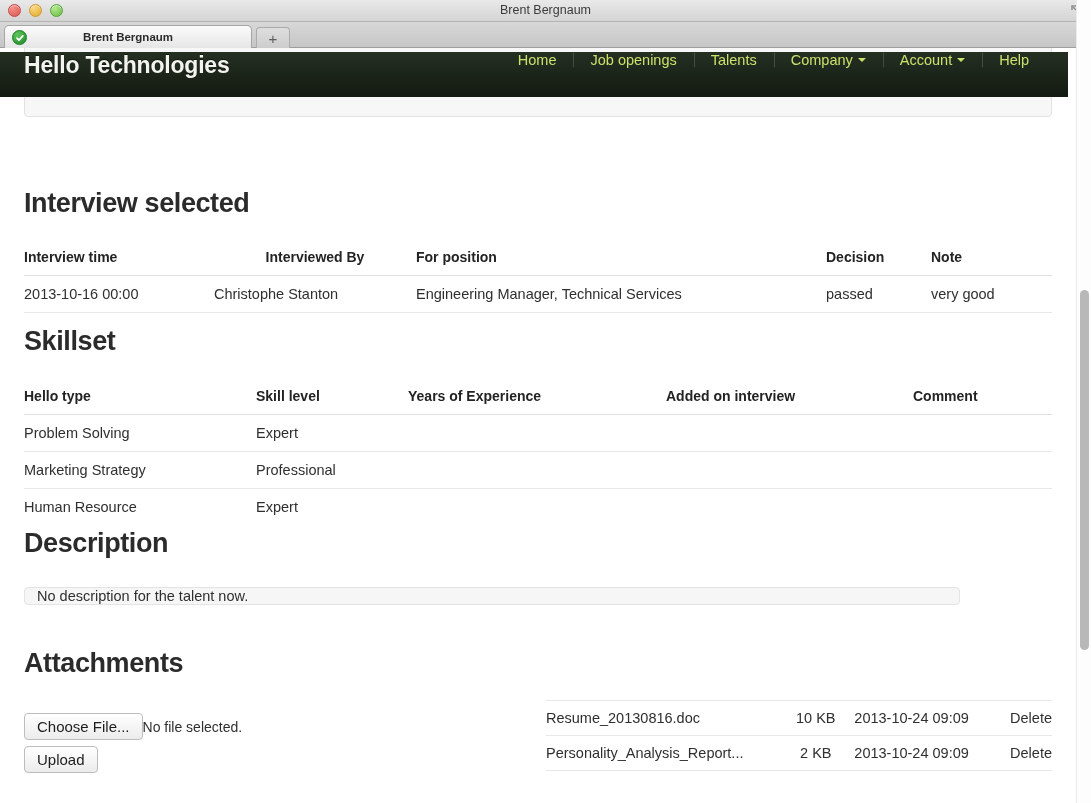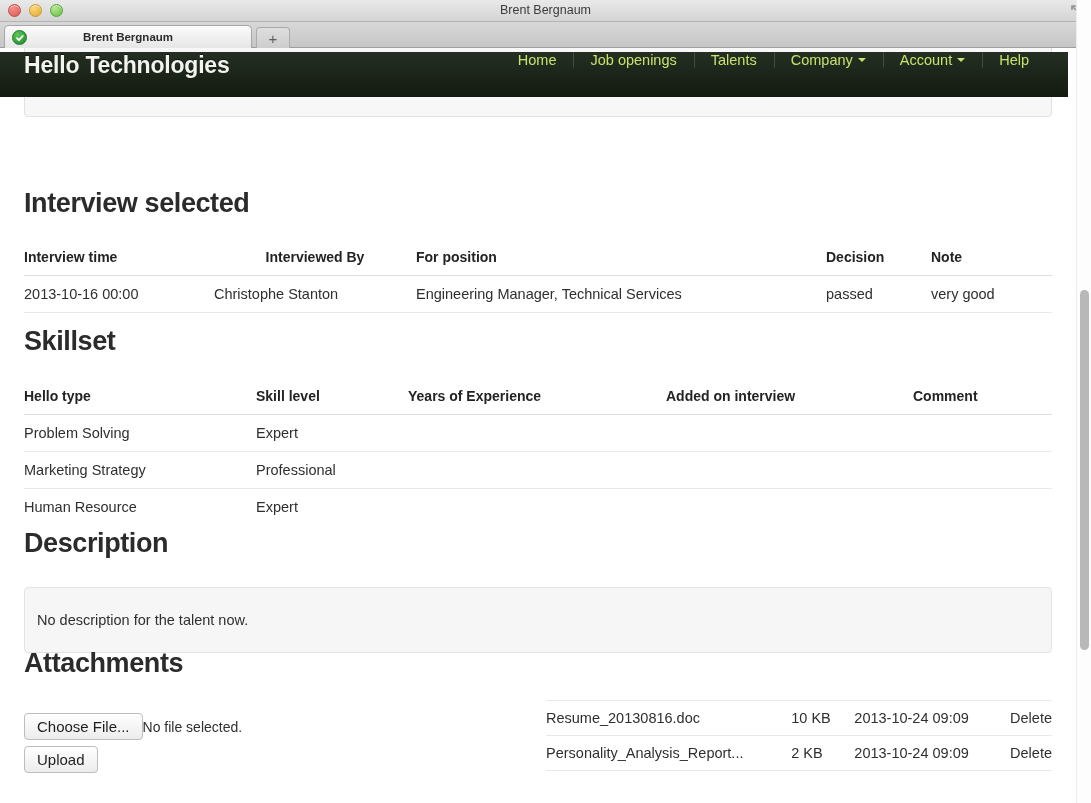--- a/index.html
+++ b/index.html
@@ -180,25 +180,25 @@
     font-size: 14.5px; color: #2f2f2f;
     padding: 10px 0 10px 0;
     border-bottom: 1px solid #e8e8e8;
     white-space: nowrap;
   }
   .lnk { color: #7b8b4b; cursor: pointer; }
   .lnk-date { color: #7b8b4b; }
 
   
   .desc-box {
-    width: 1028px;
+    width: 936px;
     background: #f6f6f6;
     border: 1px solid #e4e4e4;
     border-radius: 4px;
-    padding: 24px 12px;
+    padding: 0 12px;
     font-size: 14.5px; color: #2f2f2f;
   }
 
   
   .attach-wrap { position: relative; width: 1028px; }
   .upload-col { position: absolute; left: 0; top: 0; width: 500px; }
   .file-btn {
     display: inline-flex; align-items: center; justify-content: center;
     height: 27px; padding: 0 12px;
     background: linear-gradient(to bottom, #ffffff 0%, #ececec 100%);
@@ -216,21 +216,21 @@
     width: 506px; border-collapse: collapse;
   }
   table.attach td {
     font-size: 14.5px; color: #2f2f2f;
     padding: 9px 0;
     border-bottom: 1px solid #e8e8e8;
     white-space: nowrap;
   }
   table.attach tr:first-child td { border-top: 1px solid #e8e8e8; }
   .att-name { max-width: 230px; overflow: hidden; text-overflow: ellipsis; }
-  .att-size { text-align: left; padding-right: 0 !important; }
+  .att-size { text-align: center; padding-right: 0 !important; }
   .att-date { text-align: left; padding-left: 14px !important; }
   .att-del  { text-align: right; }
 
   
   .scroll-track {
     position: absolute; top: 0; right: 0;
     width: 15px; height: 803px;
     background: #fdfdfd;
     border-left: 1px solid #ececec;
   }

